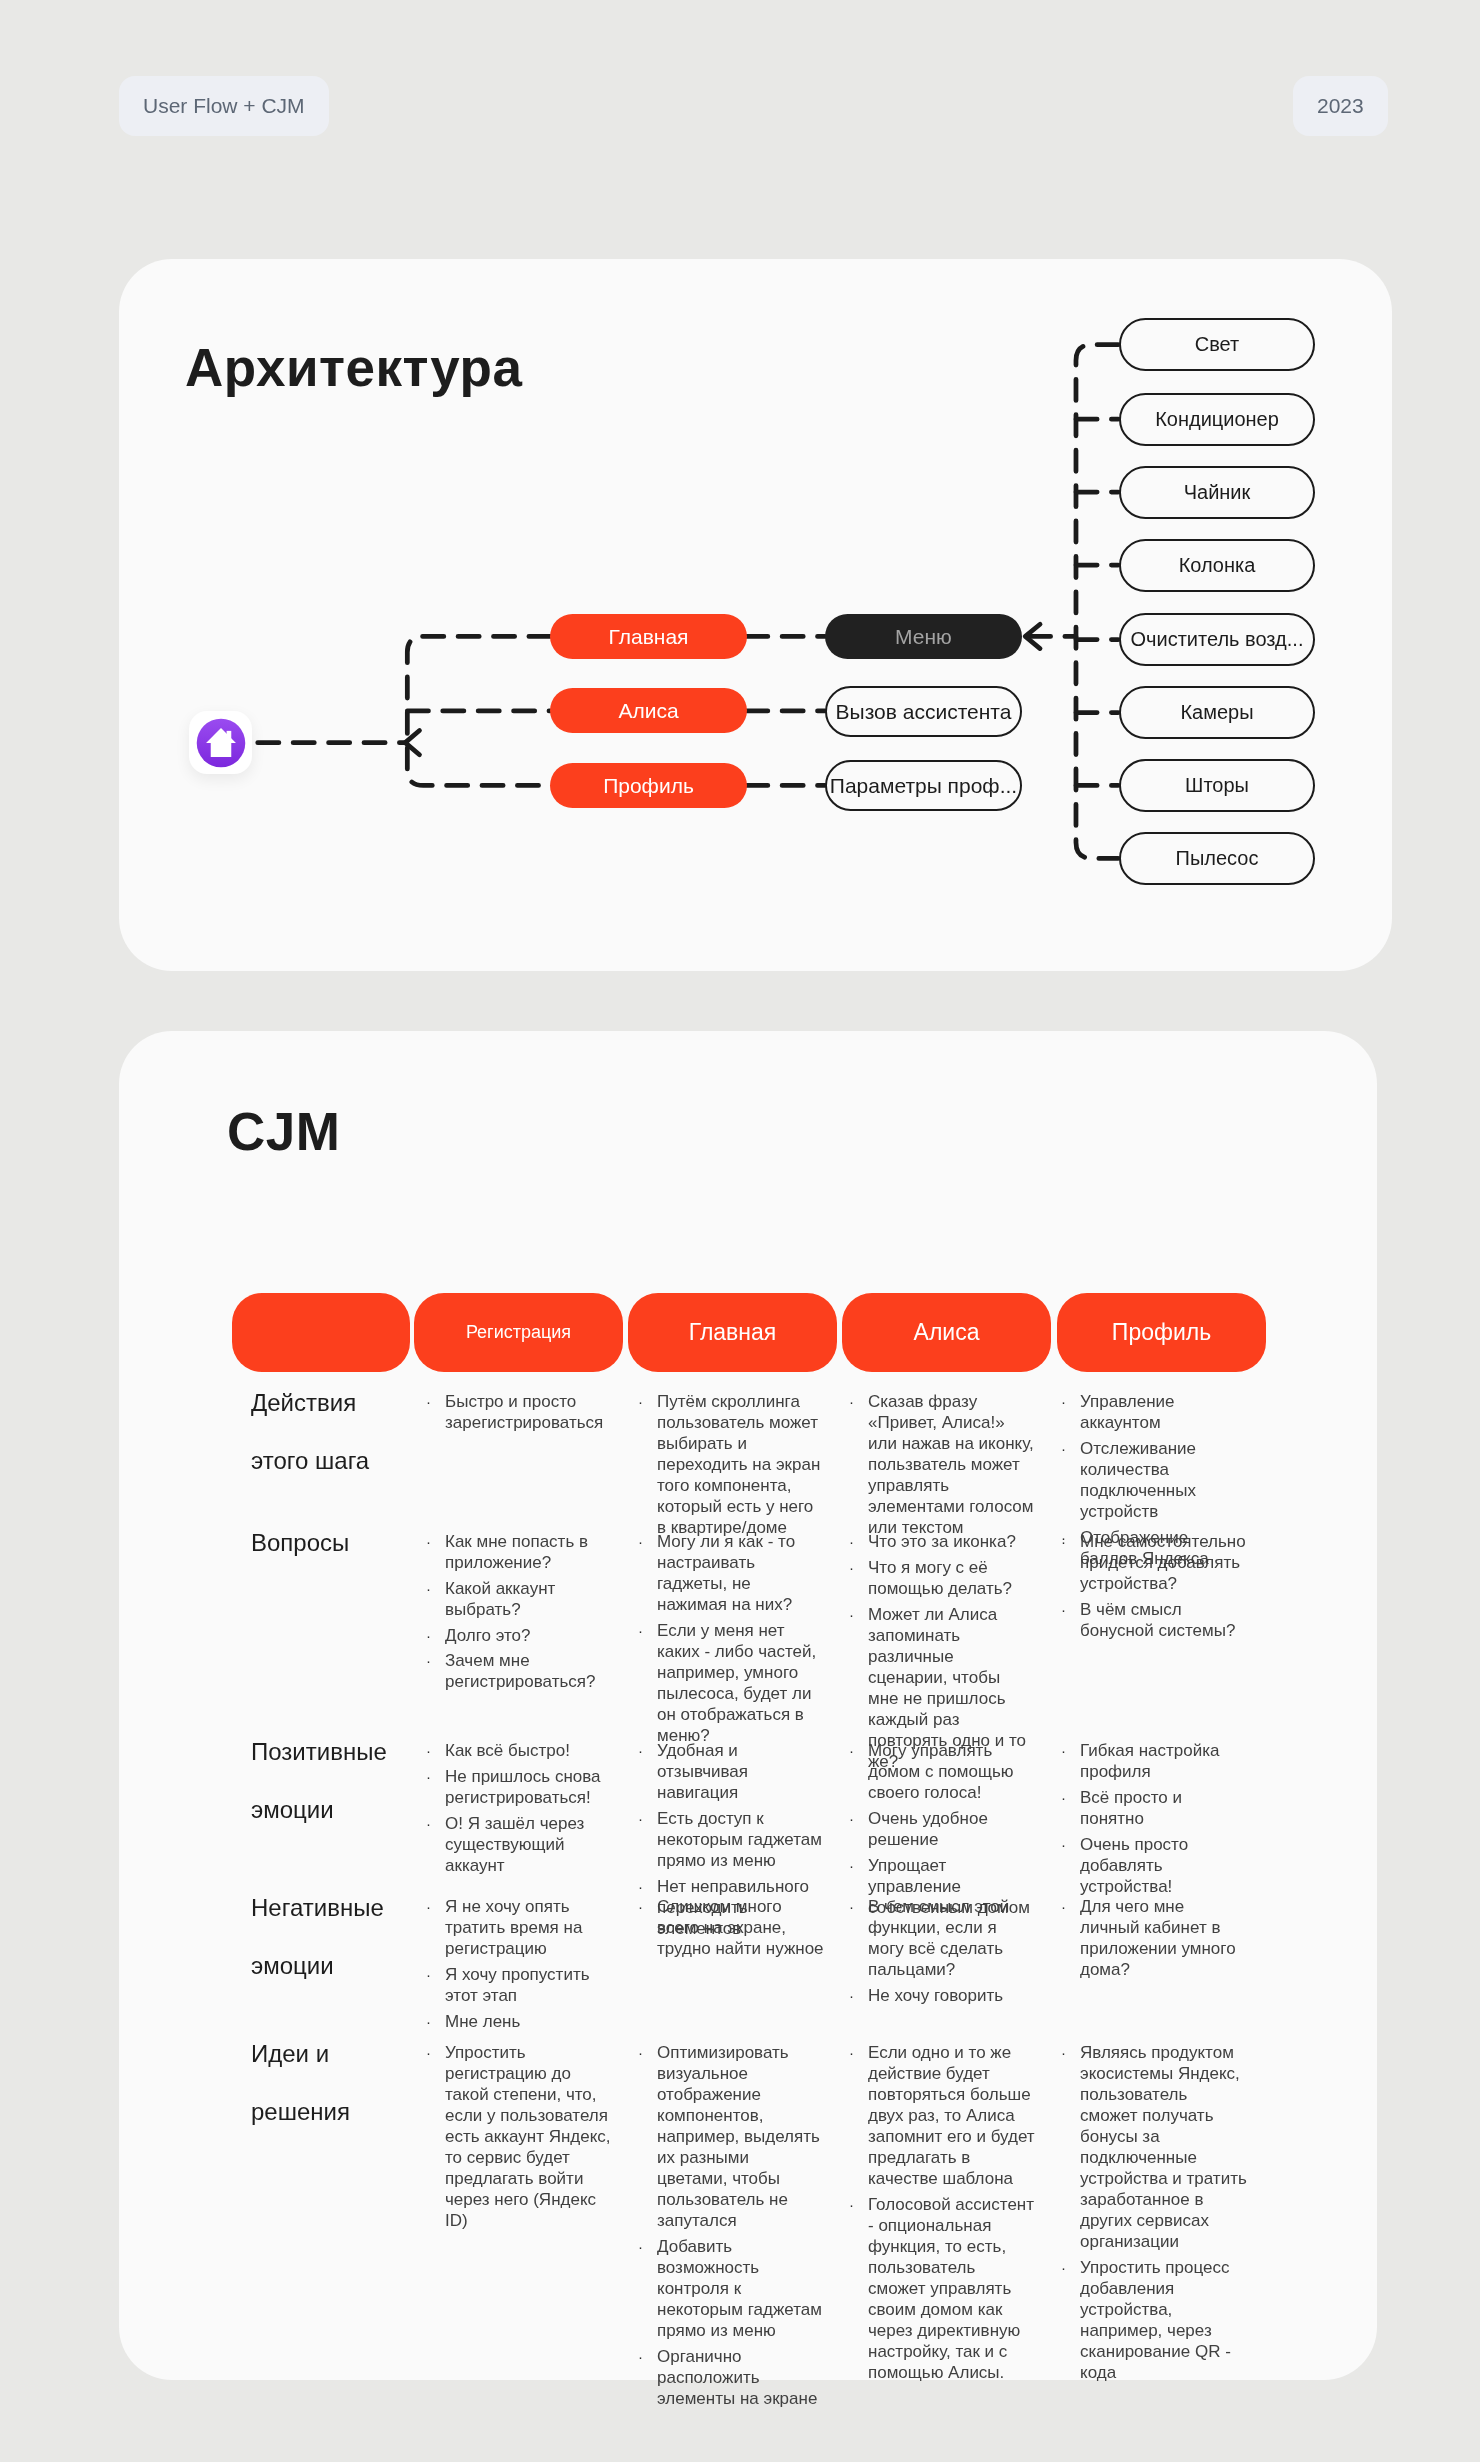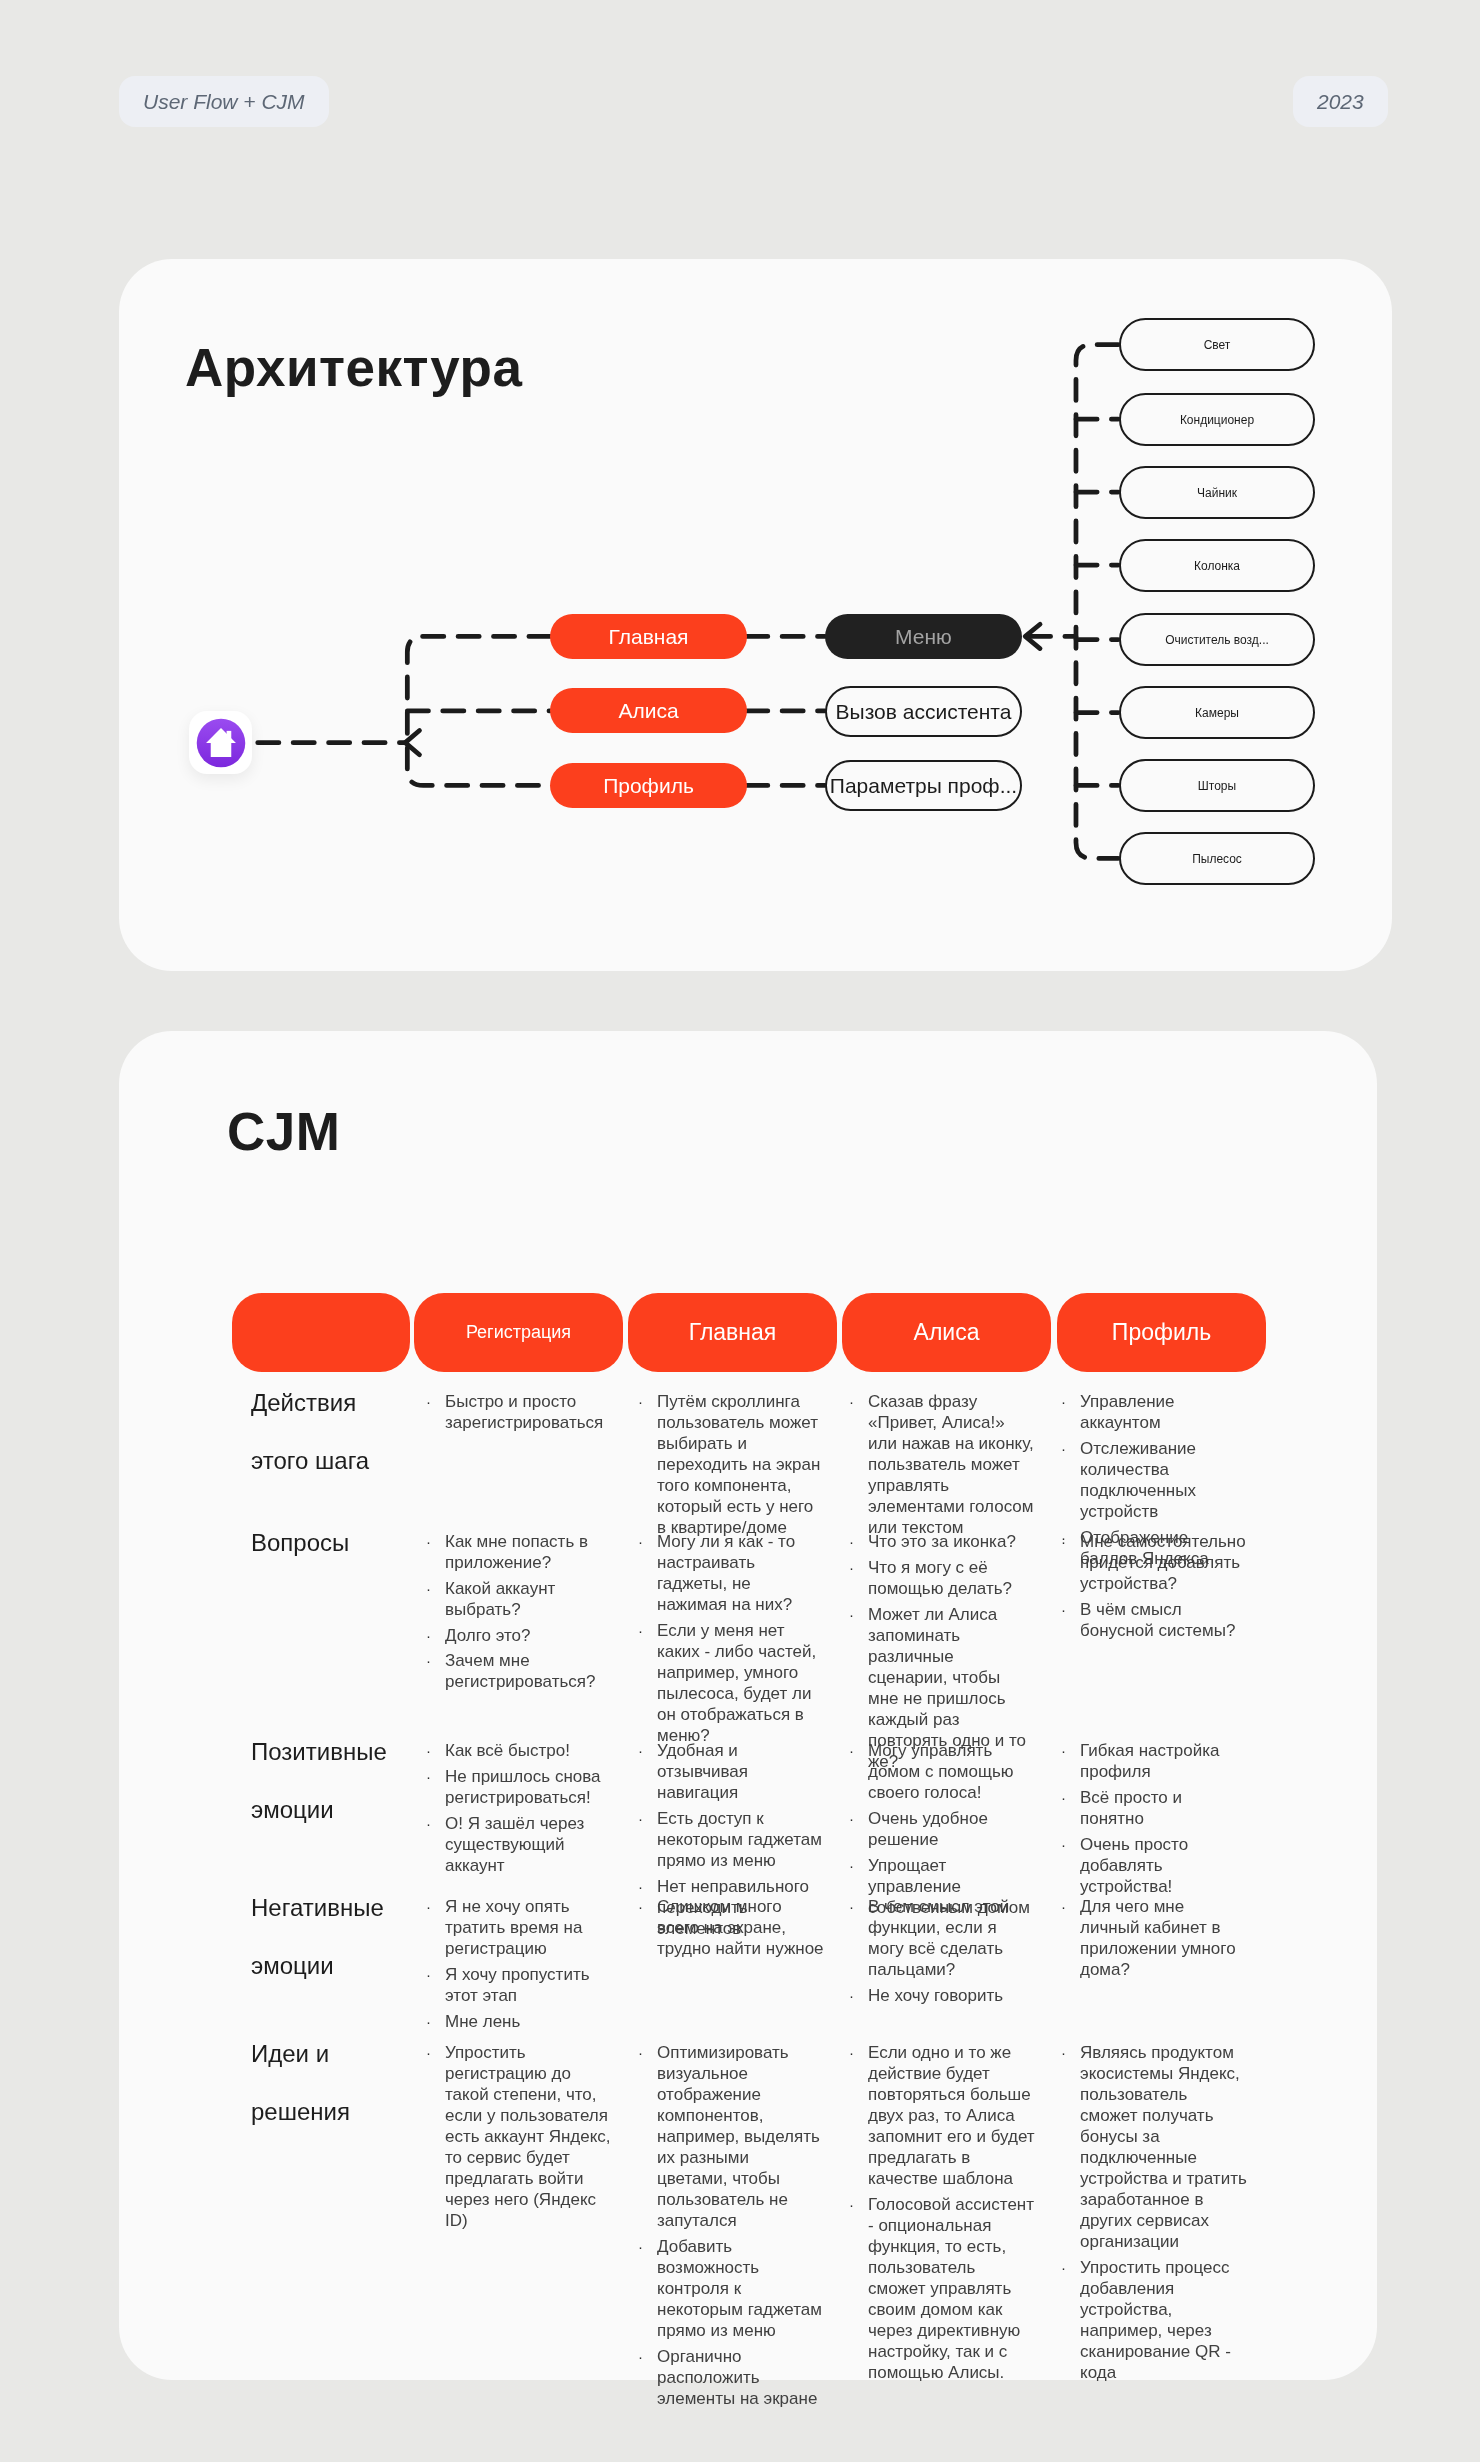--- a/index.html
+++ b/index.html
@@ -4,28 +4,27 @@
 <style>
   html,body { margin:0; padding:0; }
   body {
     width:1481px; height:2462px;
     background:var(--page-bg,#e8e8e6);
     font-family:"Liberation Sans", sans-serif;
     position:relative; overflow:hidden;
     color:var(--text-dark,#1d1d1d);
   }
   .badge {
-    position:absolute; top:76px; height:51px;
+    position:absolute; top:76px; height:60px;
     background:var(--badge-bg,#edeff4);
     border-radius:16px;
     display:flex; align-items:center;
     padding:0 24px;
     font-size:21px; color:var(--badge-text,#5d6775);
     white-space:nowrap;
-    font-style:italic;
   }
   #badge-left { left:119px; }
   #badge-right { left:1293px; }
 
   .card {
     position:absolute; left:119px; width:1258px;
     background:var(--card-bg,#fafafa);
     border-radius:53px;
   }
   #card-arch { top:259px; height:712px;padding-left:15px; }
@@ -50,21 +49,21 @@
     display:flex; align-items:center; justify-content:center;
     font-size:21px; white-space:nowrap;
   }
   .pill.red   { background:var(--accent-red,#fc3f1d); color:#fff; border-radius:23px; }
   .pill.black { background:var(--node-black,#212121); color:#a3a3a3; border-radius:23px; }
   .pill.outline {
     background:var(--card-bg,#fafafa);
     border:2.6px solid var(--line,#1b1b1b);
     border-radius:26.4px; color:#1c1c1c;
   }
-  .pill.device { font-size:12px; }
+  .pill.device { font-size:20px; }
 
   #home-icon-wrap {
     position:absolute; left:70px; top:452px; width:63px; height:63px;
     background:#ffffff; border-radius:18px;
     display:flex; align-items:center; justify-content:center;
     box-shadow:0 5.3px 15px rgba(0,0,0,0.07);
   }
 
   .stage {
     position:absolute; top:262px; height:79px;

